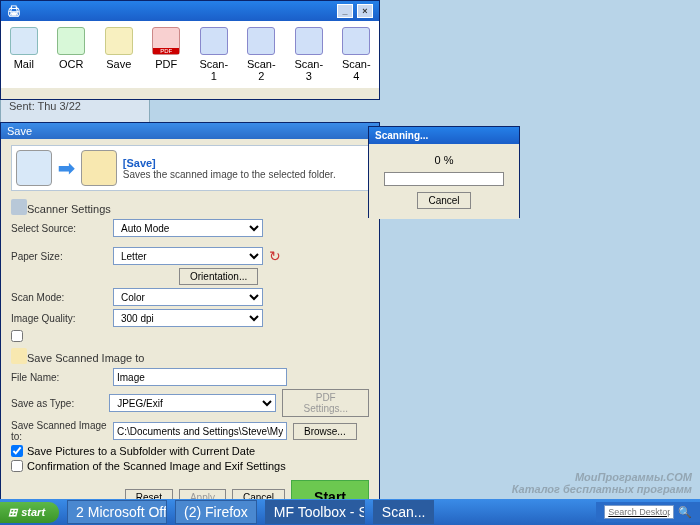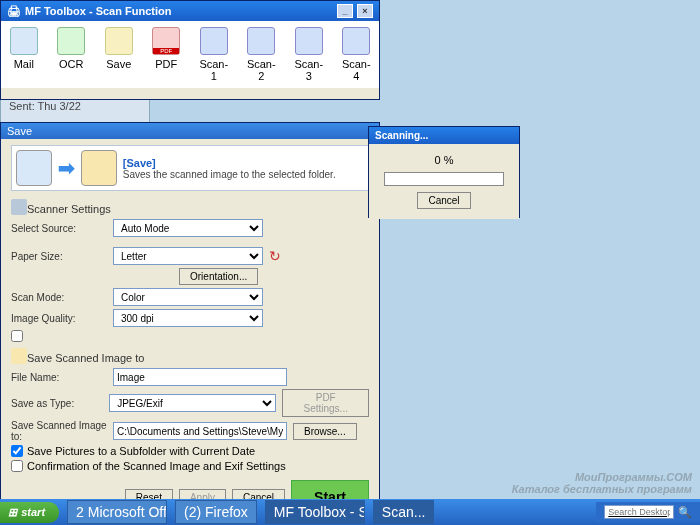--- a/index.html
+++ b/index.html
@@ -60,21 +60,20 @@
 .tb-task{background:#4a88d0;color:#fff;padding:3px 8px;margin-left:8px;font-size:14px;border:1px solid #2a5ca0;max-width:100px;overflow:hidden;white-space:nowrap}
 .tb-task.active{background:#2a5ca0}
 .tray{margin-left:auto;background:#2a6cc8;padding:3px 8px;color:#fff;font-size:10px;display:flex;gap:4px;align-items:center}
 </style>
 </head>
 <body>
 
 <div class="win toolbox">
   <div class="titlebar">
     <span>🖨</span>
-    <span>MF Toolbox - Scan Function</span>
     <span class="spacer"></span>
     <span class="wbtn">_</span>
     <span class="wbtn">×</span>
   </div>
   <div class="tb-body">
     <div class="tb-item"><div class="tb-ico ico-mail"></div><span>Mail</span></div>
     <div class="tb-item"><div class="tb-ico ico-ocr"></div><span>OCR</span></div>
     <div class="tb-item"><div class="tb-ico ico-save"></div><span>Save</span></div>
     <div class="tb-item"><div class="tb-ico ico-pdf"></div><span>PDF</span></div>
     <div class="tb-item"><div class="tb-ico ico-scan"></div><span>Scan-1</span></div>

